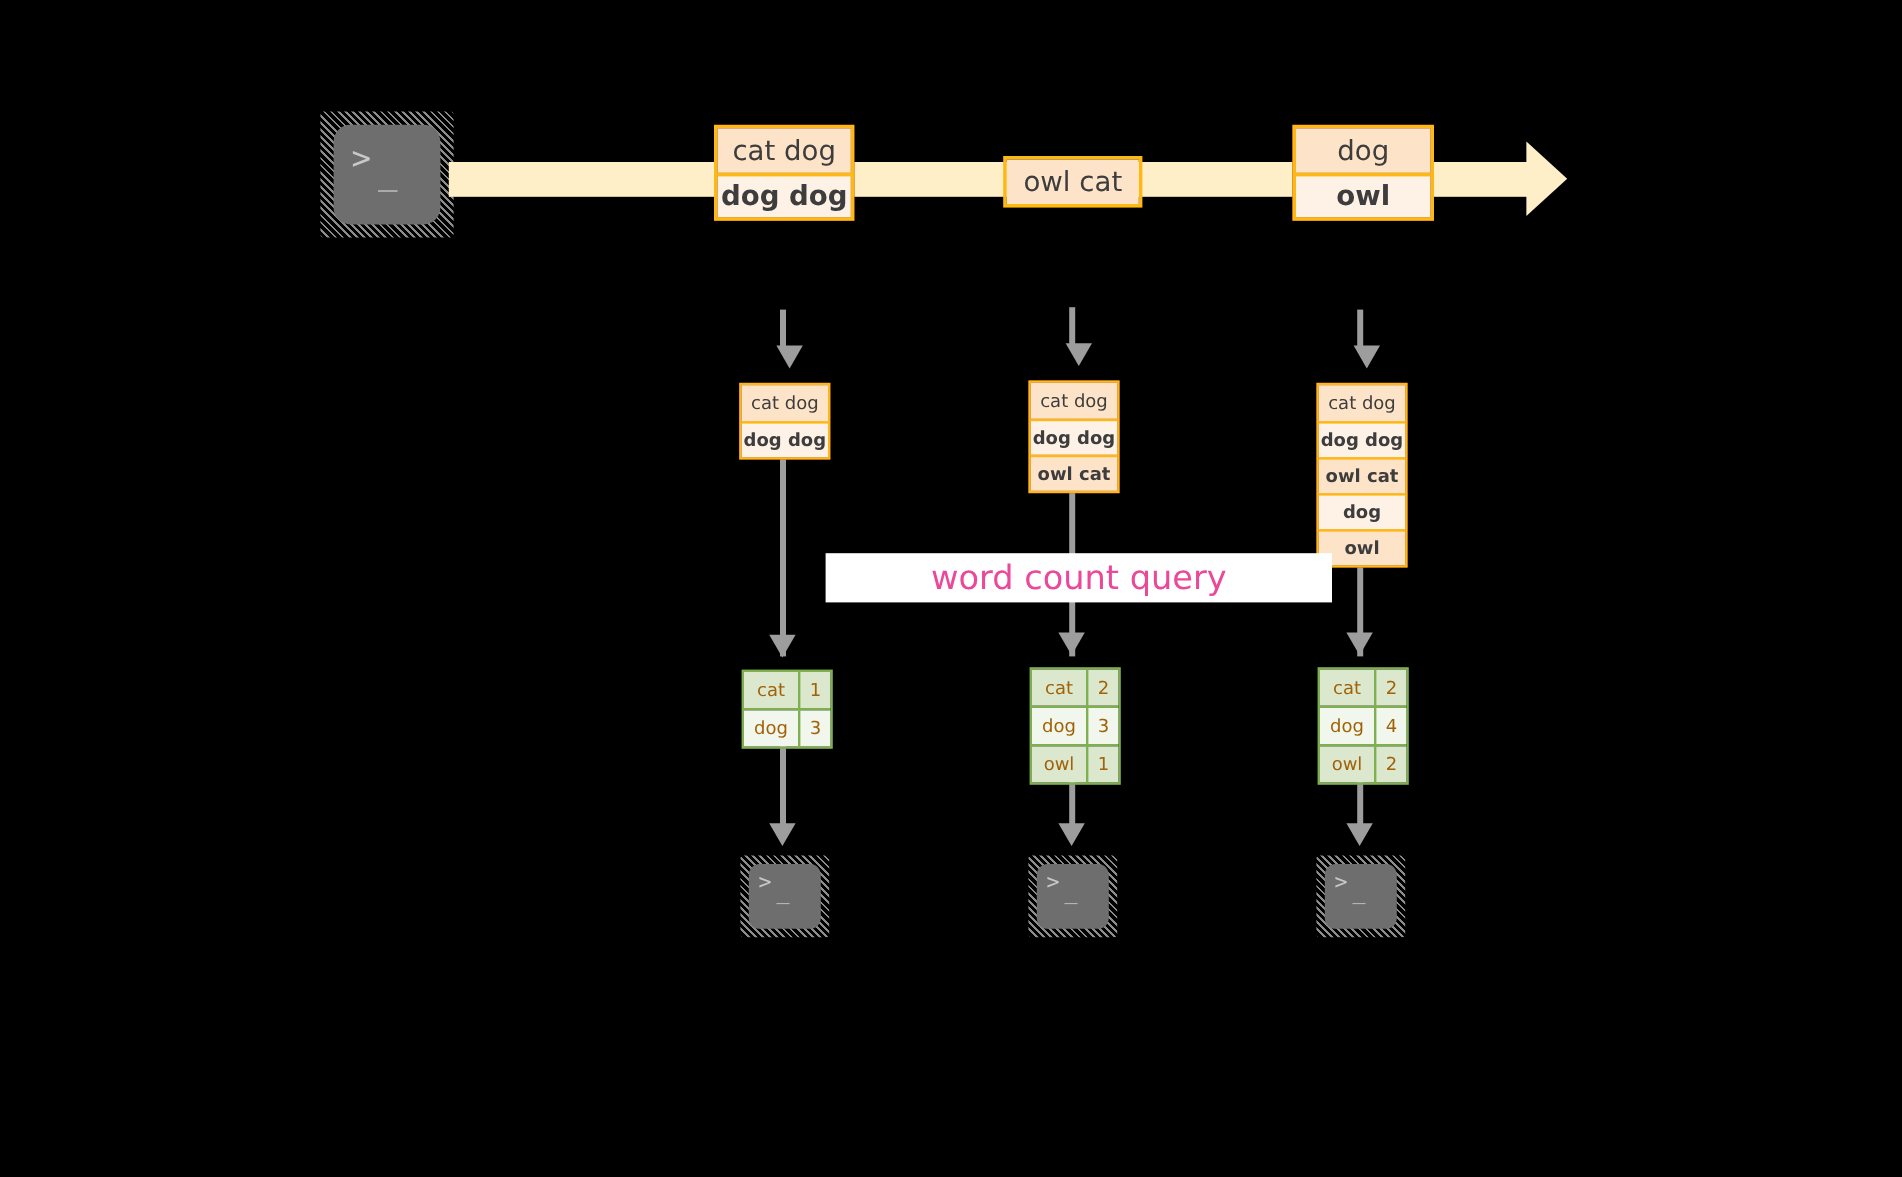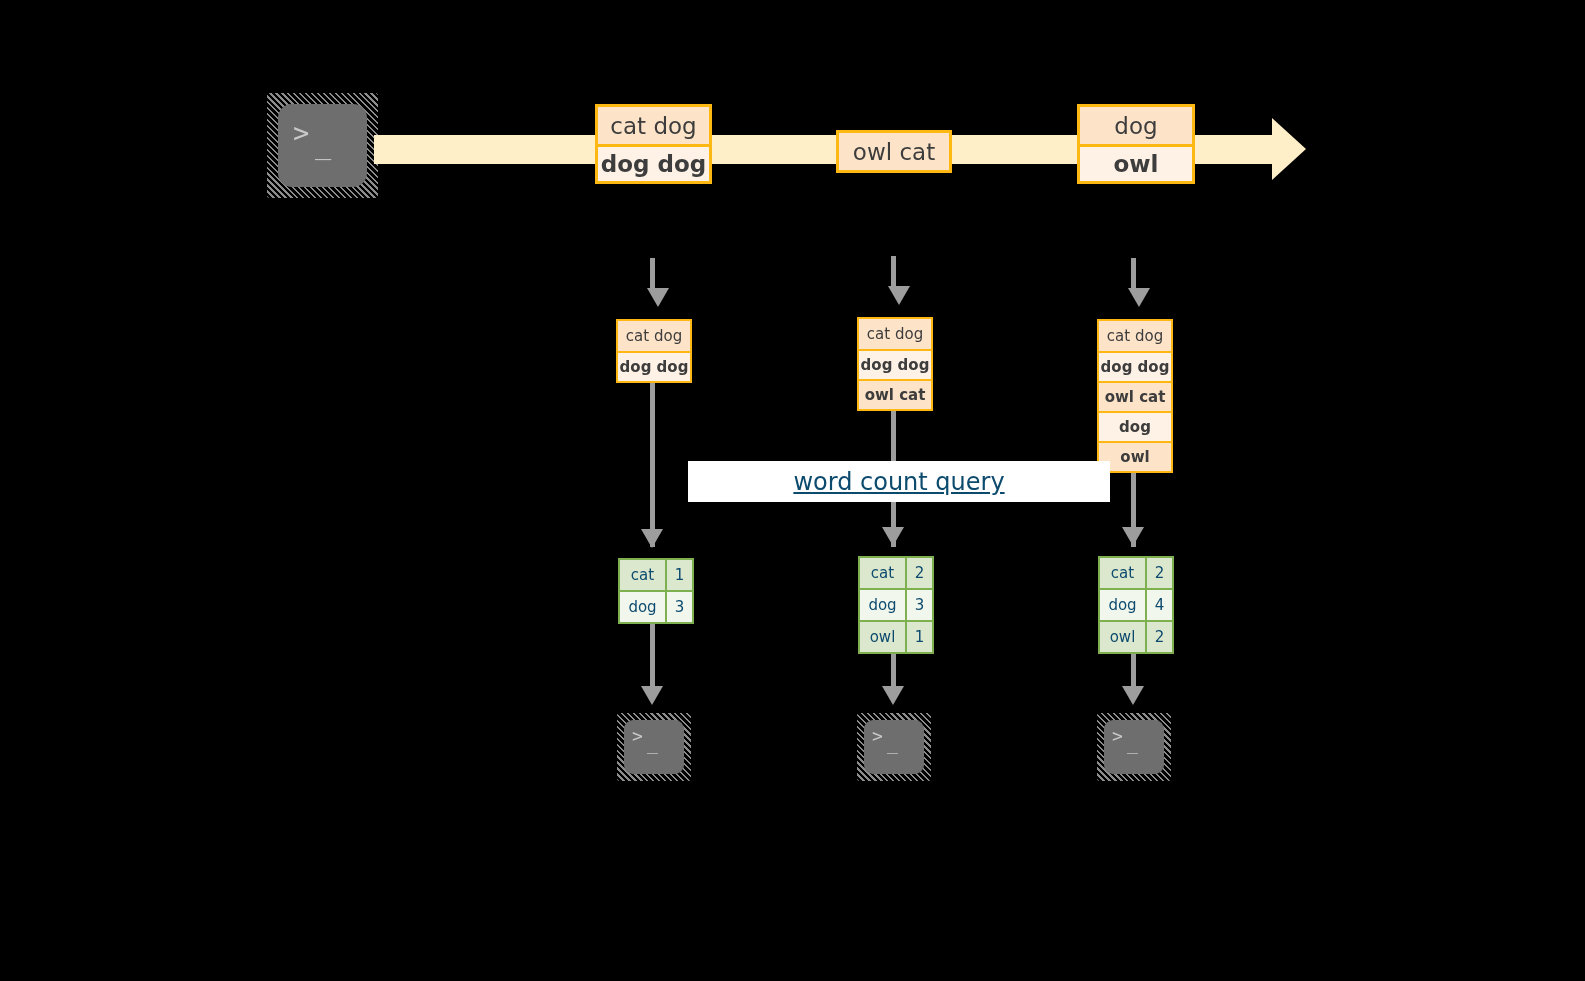--- a/index.html
+++ b/index.html
@@ -123,21 +123,21 @@
   .gtable .grow {
     display: flex;
     height: 30px;
   }
   .gtable .grow + .grow { border-top: 2px solid #7FB04F; }
   .gtable .gkey, .gtable .gval {
     box-sizing: border-box;
     display: flex;
     align-items: center;
     justify-content: center;
-    color: #0c4a6e;
+    color: #a16207;
     font-size: 15px;
     background: #F2F7ED;
   }
   .gtable .grow.shade .gkey, .gtable .grow.shade .gval { background: #DCE8CE; }
   .gtable .gkey { width: 45px; }
   .gtable .gval { width: 27px; border-left: 2px solid #7FB04F; }
 
   #gt1 { left: 618px; top: 558px; width: 76px; }
   #gt2 { left: 858px; top: 556px; width: 76px; }
   #gt3 { left: 1098px; top: 556px; width: 76px; }
@@ -169,24 +169,23 @@
     top: 461px;
     width: 422px;
     height: 41px;
     background: #FFFFFF;
     display: flex;
     align-items: center;
     justify-content: center;
     z-index: 8;
   }
   #wcq span {
-    color: #0c4a6e;
-    font-size: 24px;
+    color: #ec4899;
+    font-size: 28px;
     white-space: nowrap;
-    text-decoration: underline;
   }
 </style>
 </head>
 <body>
 
 <div id="canvas">
 
   <div class="term" id="term-top">
     <div class="hatch"></div>
     <div class="body"></div>

